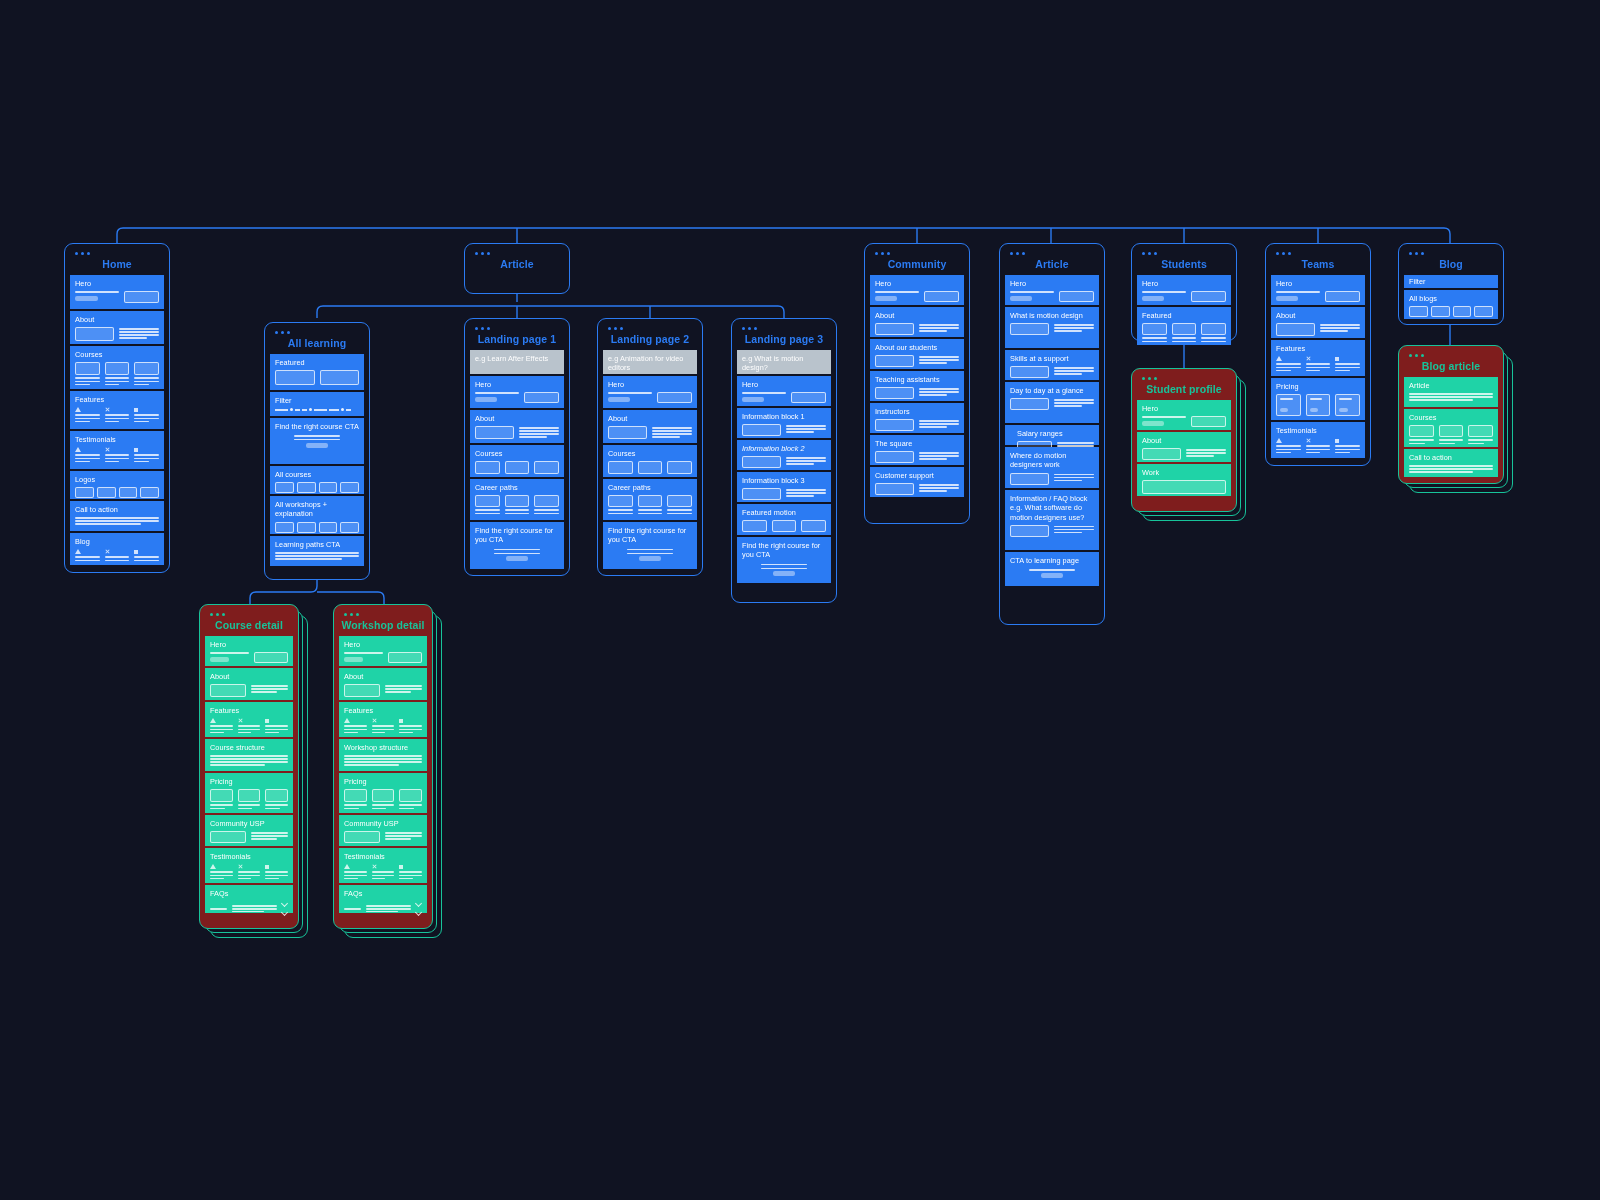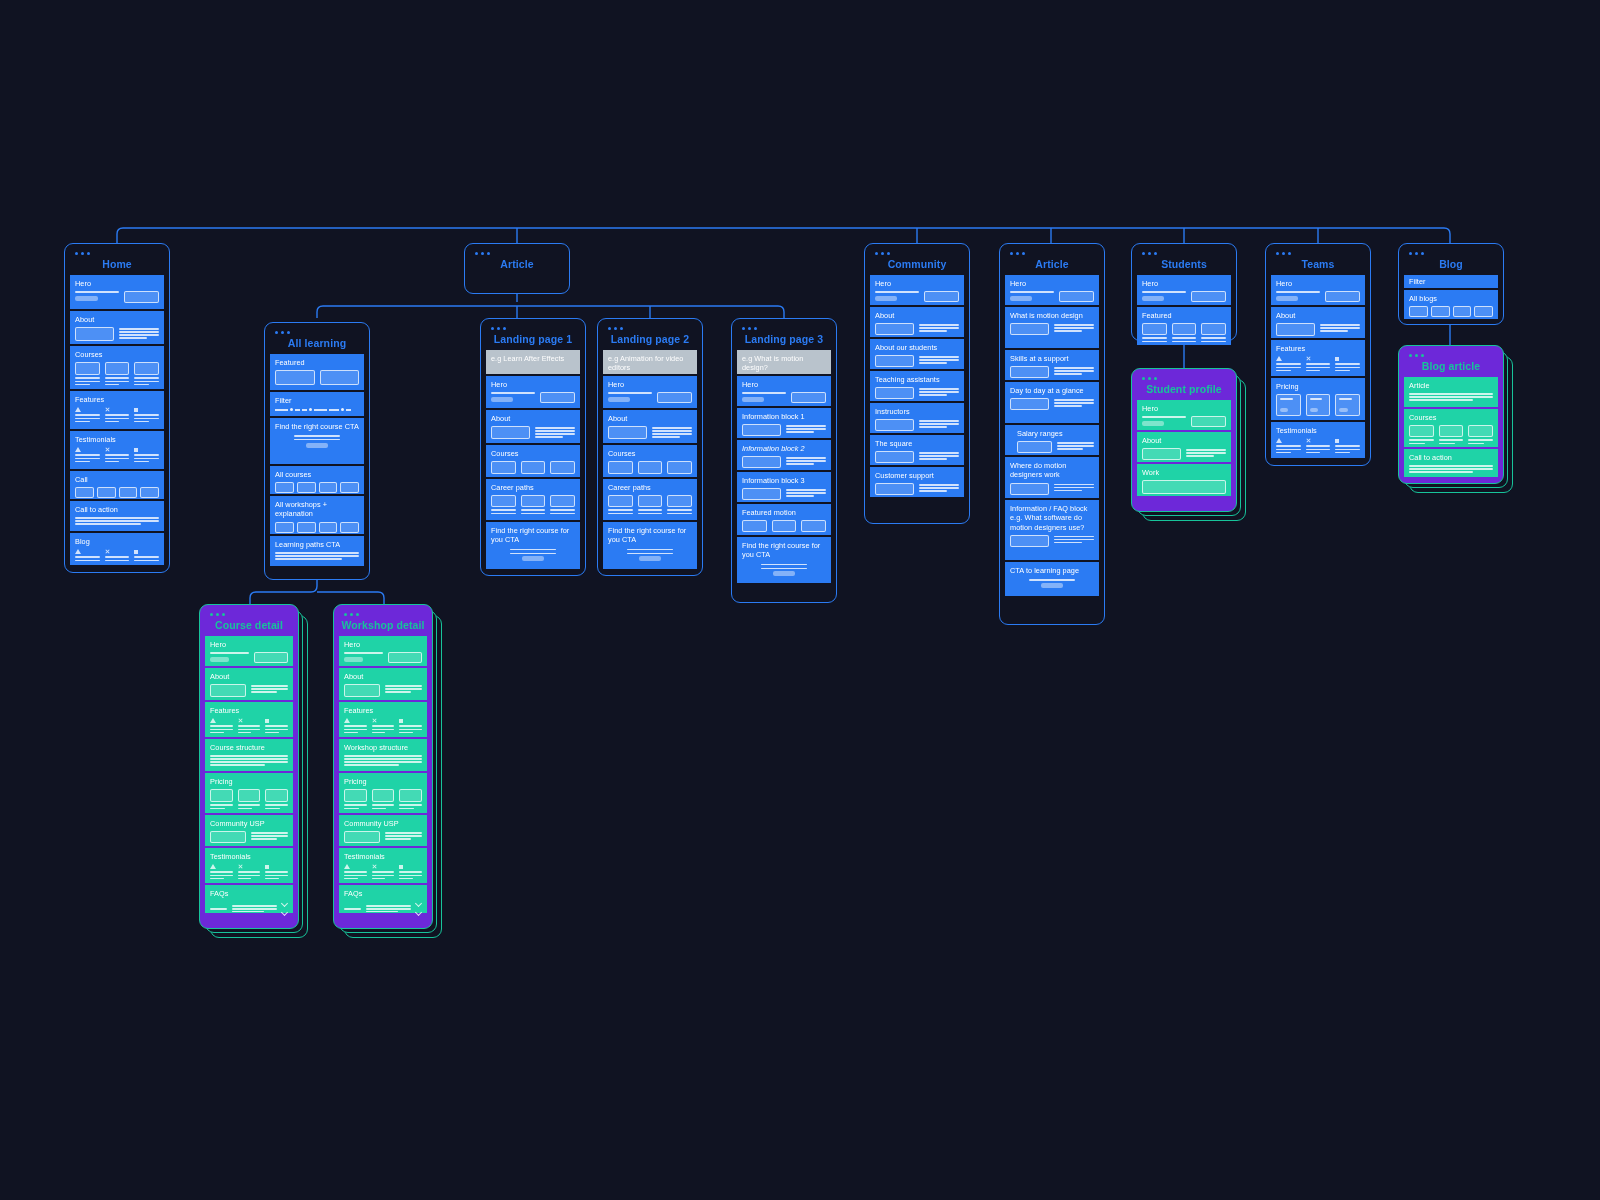--- a/index.html
+++ b/index.html
@@ -13,21 +13,21 @@
   svg.links{position:absolute;left:0;top:0;width:1600px;height:1200px;pointer-events:none;}
 
   
   .card{
     position:absolute;
     border-radius:9px;
     box-sizing:border-box;
     padding:7px 5px 5px 5px;
   }
   .card.blue{border:1.6px solid #2b7bf3;background:#101322;}
-  .card.green{border:1.6px solid #17c39a;background:#6d28d9;}
+  .card.green{border:1.6px solid #17c39a;background:#7f1d1d;}
 
   .card.stacked.green::before{
     content:"";position:absolute;left:5px;top:5px;
     width:100%;height:100%;
     border:1.6px solid #17c39a;border-radius:9px;
     z-index:-1;box-sizing:border-box;background:#101322;
   }
   .card.stacked.green::after{
     content:"";position:absolute;left:10px;top:10px;
     width:100%;height:100%;
@@ -226,21 +226,21 @@
             </div>
           <div class="col">
               <div class="sq"></div>
               <div class="line"></div>
               <div class="line"></div>
               <div class="line" style="width:60%;"></div>
             </div>
         </div>
       </div>
       <div class="sec" style="height:28px;">
-        <div class="sec-label">Call</div>
+        <div class="sec-label">Logos</div>
         <div class="row" style="gap:3px;">
           <div class="box" style="flex:1;height:11px;"></div>
             <div class="box" style="flex:1;height:11px;"></div>
           <div class="box" style="flex:1;height:11px;"></div>
             <div class="box" style="flex:1;height:11px;"></div>
         </div>
       </div>
       <div class="sec" style="height:30px;">
         <div class="sec-label">Call to action</div>
         <div class="lines">
@@ -340,21 +340,21 @@
         <div class="sec-label">Learning paths CTA</div>
         <div class="lines">
             <div class="line"></div>
             <div class="line"></div>
             <div class="line" style="width:80%;"></div>
           </div>
       </div>
     </div>
   </div>
 
-  <div class="card blue" style="left:480px;top:318px;width:106px;height:258px;">
+  <div class="card blue" style="left:464px;top:318px;width:106px;height:258px;">
     <div class="dots">
         <i></i>
         <i></i>
         <i></i>
       </div>
     <div class="card-title">Landing page 1</div>
     <div class="sections">
       <div class="sec grey" style="height:24px;">
         <div class="sec-label">e.g Learn After Effects</div>
       </div>
@@ -695,21 +695,21 @@
         <div class="sec-label">Day to day at a glance</div>
         <div class="row">
           <div class="box" style="width:46%;height:12px;"></div>
           <div class="lines" style="flex:1;margin-top:1px;">
               <div class="line"></div>
               <div class="line"></div>
               <div class="line" style="width:70%;"></div>
             </div>
         </div>
       </div>
-      <div class="sec" style="height:30px;padding-left:12px;">
+      <div class="sec" style="height:20px;padding-left:12px;">
         <div class="sec-label">Salary ranges</div>
         <div class="row">
           <div class="box" style="width:46%;height:12px;"></div>
           <div class="lines" style="flex:1;margin-top:1px;">
               <div class="line"></div>
               <div class="line"></div>
               <div class="line" style="width:70%;"></div>
             </div>
         </div>
       </div>

